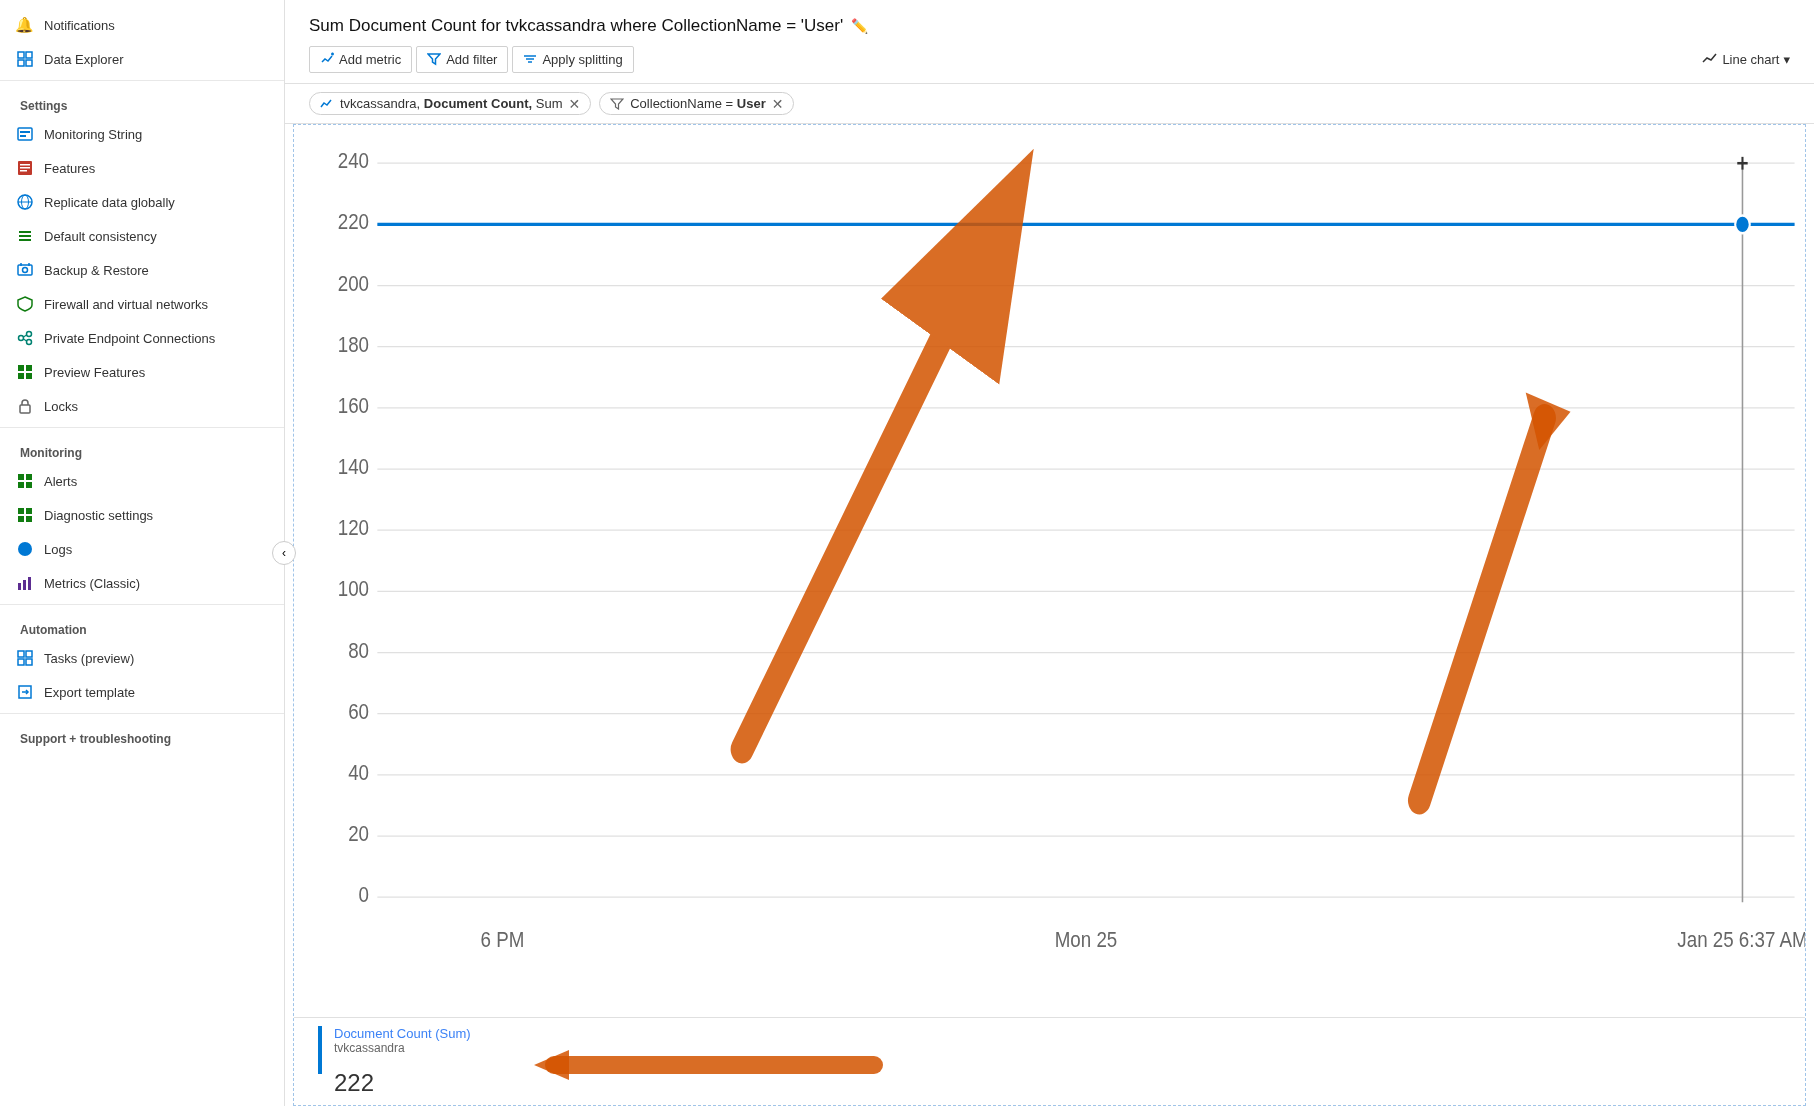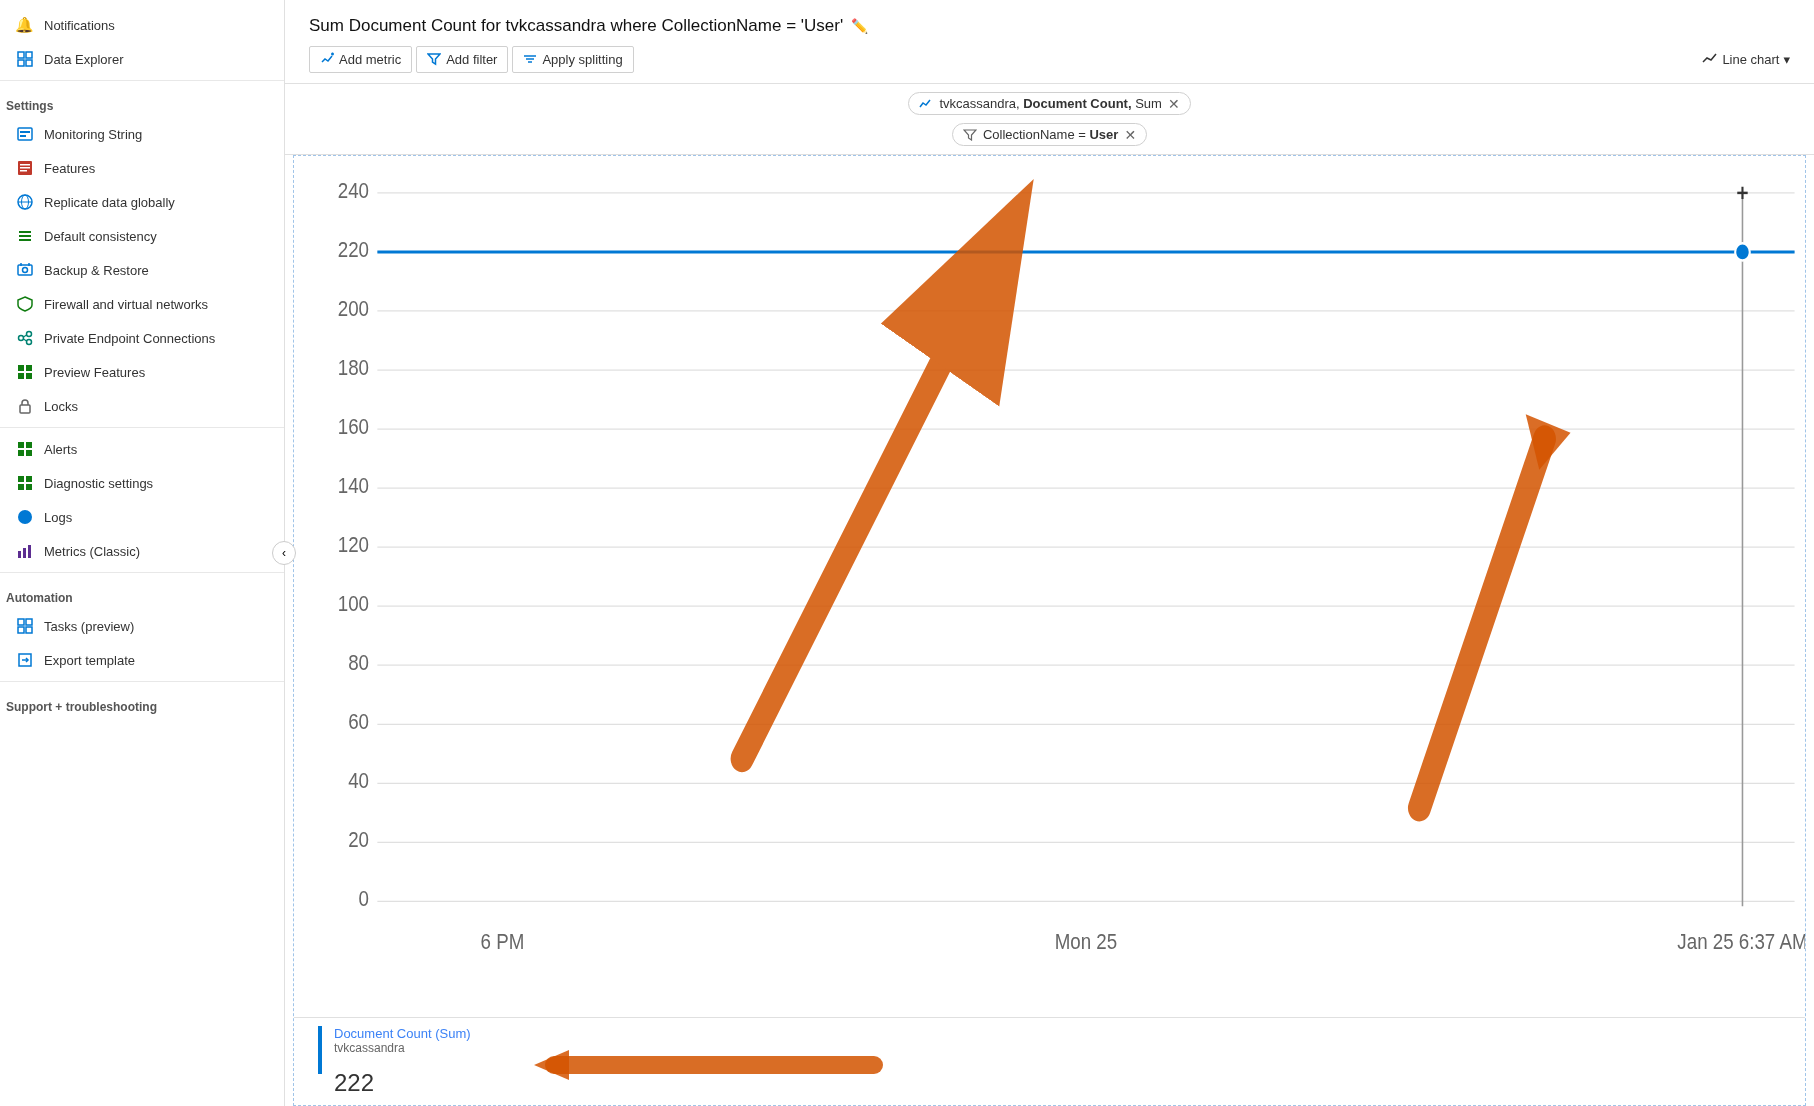--- a/index.html
+++ b/index.html
@@ -21,21 +21,21 @@
       cursor: pointer;
       color: #333;
       font-size: 13px;
       gap: 10px;
     }
     .sidebar-item.active { background: #f0f0f0; font-weight: 500; }
     .sidebar-section-title {
       font-size: 12px;
       font-weight: 600;
       color: #555;
-      padding: 14px 16px 4px 6px;
+      padding: 14px 16px 4px 20px;
       text-transform: none;
     }
     .sidebar-divider {
       border: none;
       border-top: 1px solid #e8e8e8;
       margin: 4px 0;
     }
     .icon-box {
       width: 18px;
       height: 18px;
@@ -101,21 +101,20 @@
       color: #333;
     }
 
     
     .pills-row {
       display: flex;
       align-items: center;
       padding: 8px 24px;
       gap: 8px;
       border-bottom: 1px solid #e0e0e0;
-      flex-direction: column;
     }
     .pill {
       display: flex;
       align-items: center;
       gap: 6px;
       border: 1px solid #d0d0d0;
       border-radius: 12px;
       padding: 3px 10px;
       font-size: 13px;
       background: #fff;
@@ -277,20 +276,21 @@
     <span class="icon-box">
       <svg width="16" height="16" viewBox="0 0 16 16">
           <rect x="3" y="7" width="10" height="8" rx="1" fill="none" stroke="#666" stroke-width="1.5"></rect>
           <path d="M5 7 V5 A3 3 0 0 1 11 5 V7" fill="none" stroke="#666" stroke-width="1.5"></path>
         </svg>
     </span>
     <span>Locks</span>
   </div>
 
   <hr class="sidebar-divider">
+  <div class="sidebar-section-title">Monitoring</div>
 
   <div class="sidebar-item">
     <span class="icon-box">
       <svg width="16" height="16" viewBox="0 0 16 16">
           <rect x="1" y="1" width="6" height="6" fill="#107c10"></rect>
           <rect x="9" y="1" width="6" height="6" fill="#107c10"></rect>
           <rect x="1" y="9" width="6" height="6" fill="#107c10"></rect>
           <rect x="9" y="9" width="6" height="6" fill="#107c10"></rect>
         </svg>
     </span>

